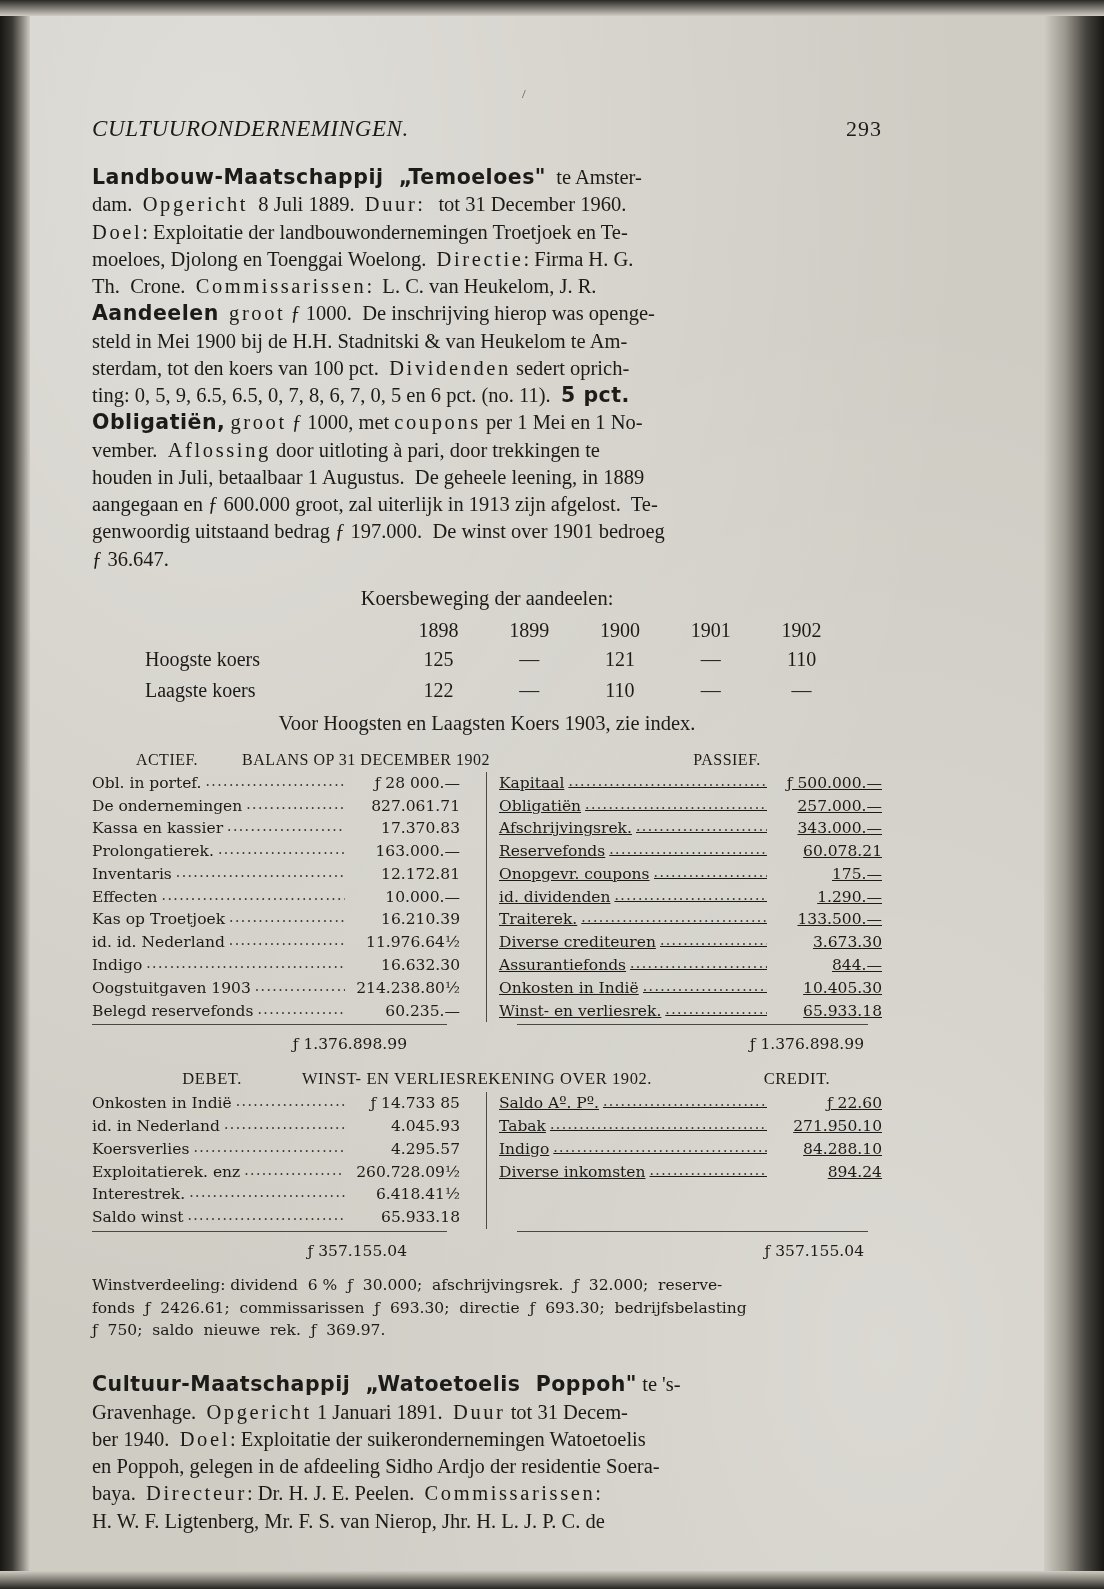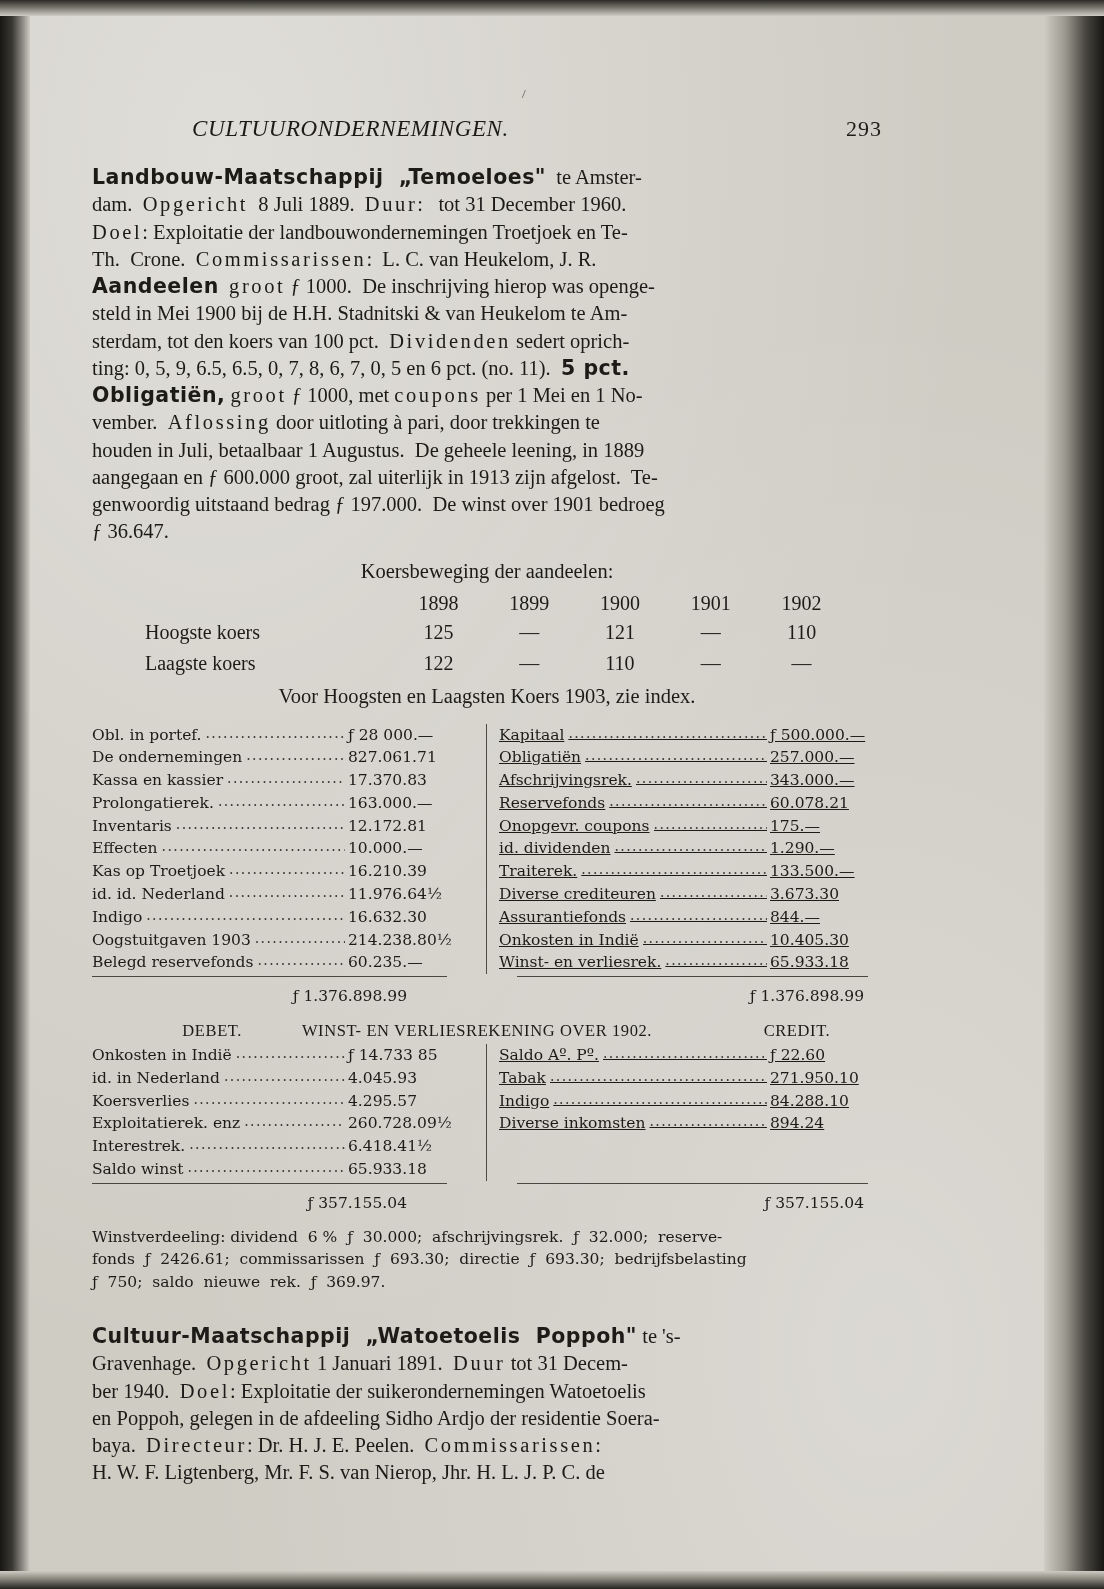--- a/index.html
+++ b/index.html
@@ -60,21 +60,20 @@
     display: flex;
     align-items: baseline;
     justify-content: space-between;
     margin-top: 30px;
   }
   .runhead .title {
     font-family: "Liberation Serif", serif;
     font-style: italic;
     font-size: 23px;
     letter-spacing: 0.6px;
-    margin-left: 100px;
   }
   .runhead .pageno {
     font-size: 22px;
     letter-spacing: 1px;
   }
 
   .body-text {
     margin-top: 22px;
     font-size: 20.5px;
     line-height: 1.33;
@@ -163,20 +162,21 @@
     overflow: hidden;
     margin: 0 3px 0 4px;
     font-size: 14px;
     letter-spacing: 1.4px;
     color: #3a3833;
     position: relative;
     top: -2px;
   }
   .row .amt {
     flex: 0 0 auto;
+    text-align: right;
     min-width: 96px;
   }
   .row .amt.wide { min-width: 112px; }
 
   .totals {
     display: flex;
     font-size: 15.5px;
     margin-top: 10px;
   }
   .totals .tl, .totals .tr { width: 50%; box-sizing: border-box; }
@@ -221,20 +221,21 @@
     <div class="runhead">
       <div class="title">CULTUURONDERNEMINGEN.</div>
       <div class="pageno">293</div>
     </div>
 
     <div class="body-text">
       <p id="entry1-lines">
           <span class="ln"><span class="bold-head">Landbouw-Maatschappij  „Temoeloes"</span><span>  te Amster-</span></span>
           <span class="ln"><span>dam.  </span><span class="spaced">Opgericht</span><span>  8 Juli 1889.  </span><span class="spaced">Duur</span><span>:   tot 31 December 1960.</span></span>
           <span class="ln"><span class="spaced">Doel</span><span>: Exploitatie der landbouwondernemingen Troetjoek en Te-</span></span>
+          <span class="ln"><span>moeloes, Djolong en Toenggai Woelong.  </span><span class="spaced">Directie</span><span>: Firma H. G.</span></span>
           <span class="ln"><span>Th.  Crone.  </span><span class="spaced">Commissarissen</span><span>:  L. C. van Heukelom, J. R.</span></span>
           <span class="ln"><span class="bold-head">Aandeelen</span><span>  </span><span class="spaced">groot</span><span> ƒ 1000.  De inschrijving hierop was openge-</span></span>
           <span class="ln"><span>steld in Mei 1900 bij de H.H. Stadnitski &amp; van Heukelom te Am-</span></span>
           <span class="ln"><span>sterdam, tot den koers van 100 pct.  </span><span class="spaced">Dividenden</span><span> sedert oprich-</span></span>
           <span class="ln"><span>ting: 0, 5, 9, 6.5, 6.5, 0, 7, 8, 6, 7, 0, 5 en 6 pct. (no. 11).  </span><span class="bold-head">5 pct.</span></span>
           <span class="ln"><span class="bold-head">Obligatiën,</span><span> </span><span class="spaced">groot</span><span> ƒ 1000, met </span><span class="spaced">coupons</span><span> per 1 Mei en 1 No-</span></span>
           <span class="ln"><span>vember.  </span><span class="spaced">Aflossing</span><span> door uitloting à pari, door trekkingen te</span></span>
           <span class="ln"><span>houden in Juli, betaalbaar 1 Augustus.  De geheele leening, in 1889</span></span>
           <span class="ln"><span>aangegaan en ƒ 600.000 groot, zal uiterlijk in 1913 zijn afgelost.  Te-</span></span>
           <span class="ln"><span>genwoordig uitstaand bedrag ƒ 197.000.  De winst over 1901 bedroeg</span></span>
@@ -271,20 +272,25 @@
             <td class="num">110</td>
             <td class="num">—</td>
             <td class="num">—</td>
           </tr>
         </tbody>
     </table>
 
     <div class="voor-line">Voor Hoogsten en Laagsten Koers 1903, zie index.</div>
 
     <div class="sheet">
+      <div class="sheet-head">
+        <div class="c1">ACTIEF.</div>
+        <div class="c2">BALANS  OP  31  DECEMBER  1902</div>
+        <div class="c3">PASSIEF.</div>
+      </div>
       <div class="cols">
         <div class="col left" id="balans-actief">
             <div class="row">
               <span class="lbl">Obl. in portef.</span>
               <span class="dots">............................................................</span>
               <span class="amt wide">ƒ    28 000.—</span>
             </div>
             <div class="row">
               <span class="lbl">De ondernemingen</span>
               <span class="dots">............................................................</span>

